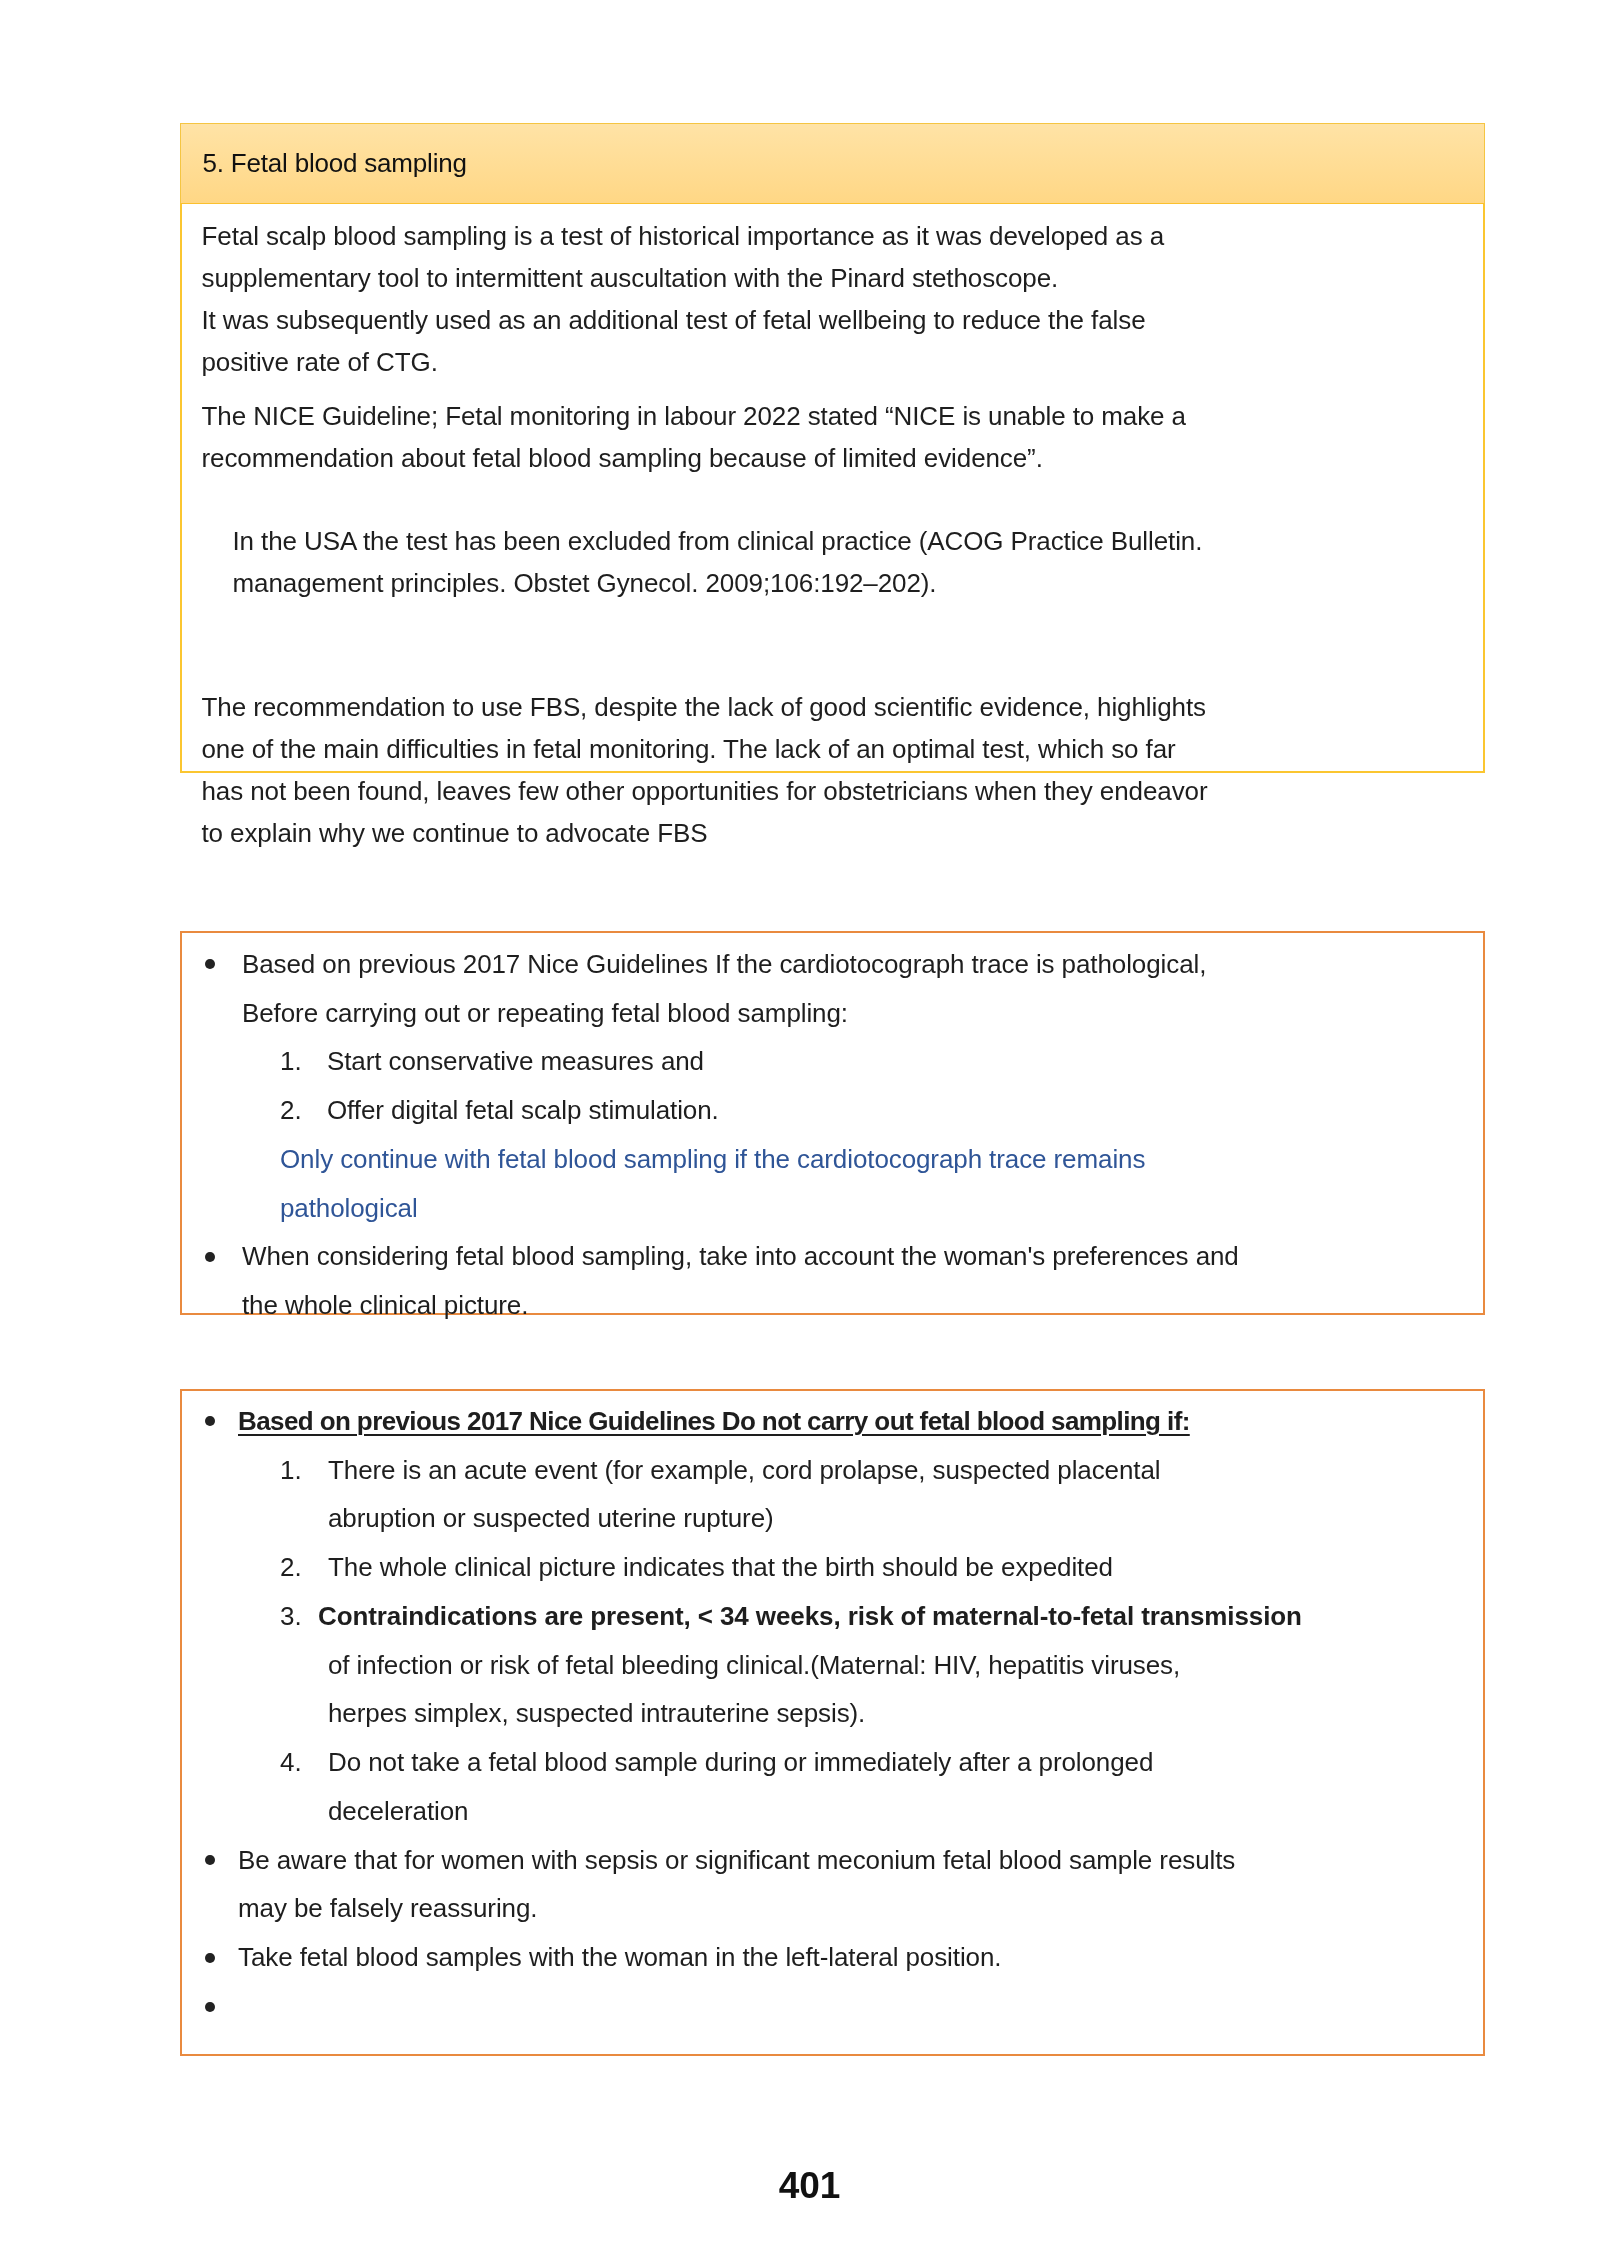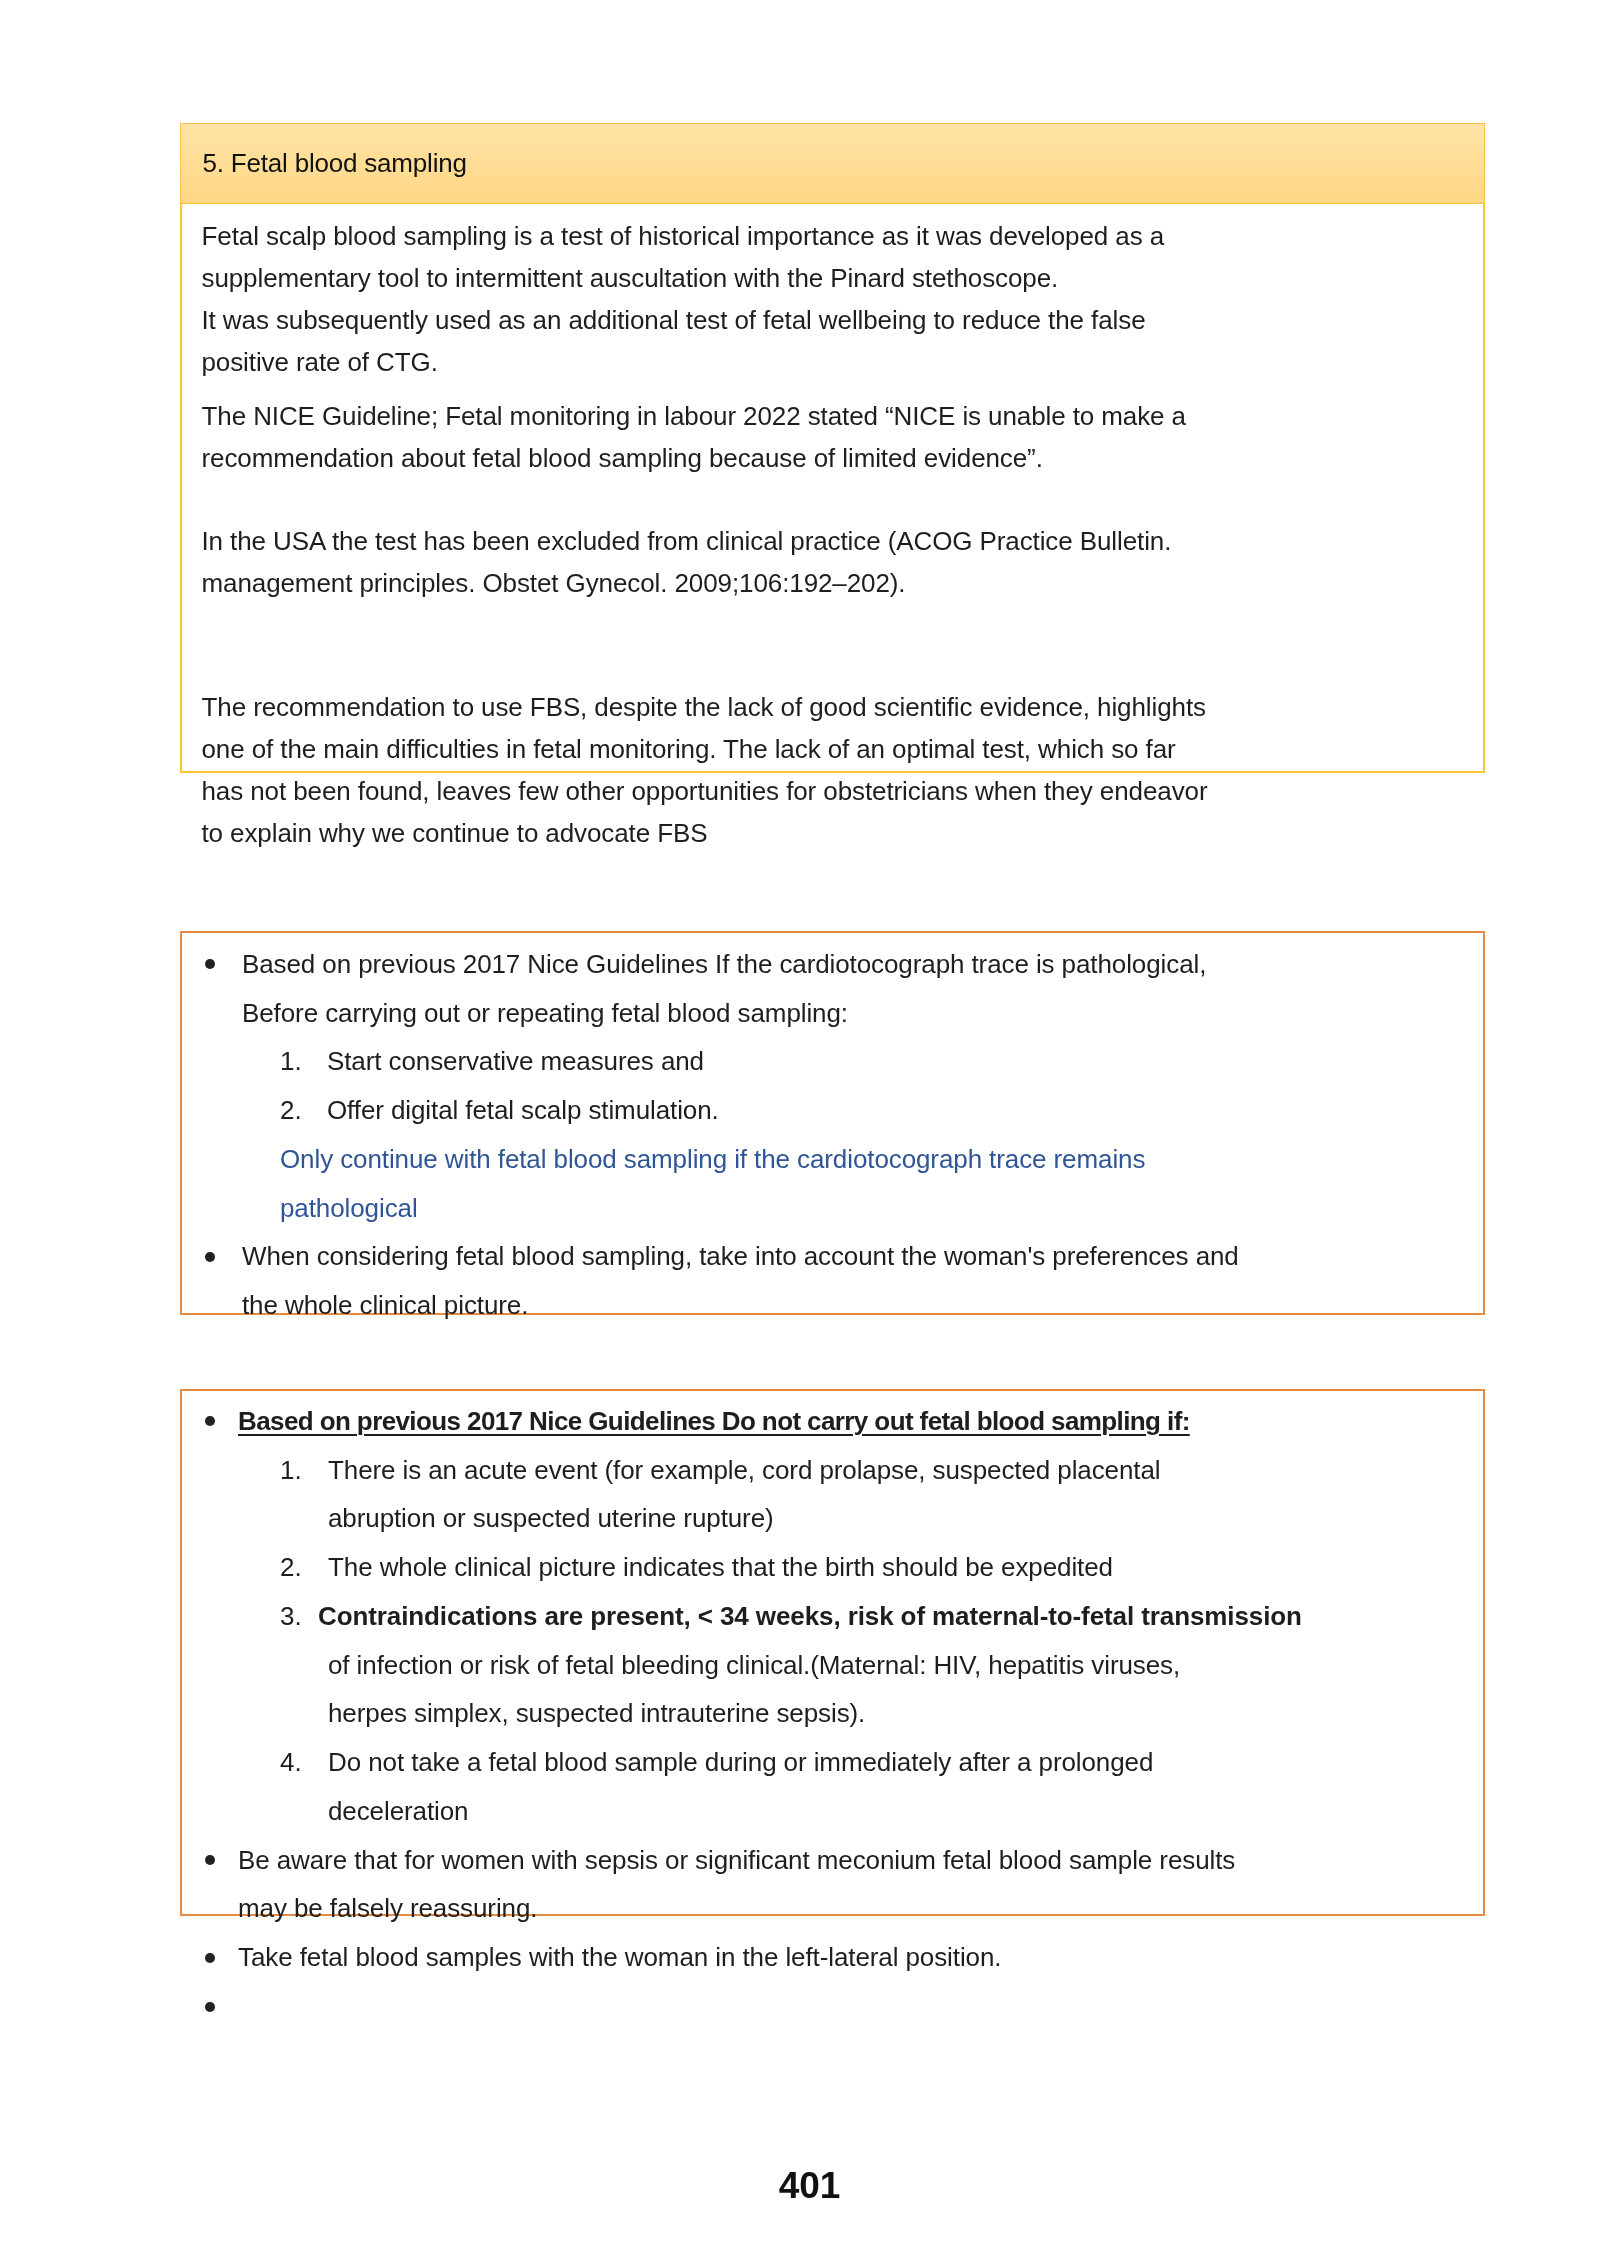--- a/index.html
+++ b/index.html
@@ -9,21 +9,21 @@
 
   .header-band { position:absolute; left:180px; top:123px; width:1305px; height:82px;
     box-sizing:border-box; border:1px solid #f5c542; border-bottom:2.9px solid #fbc02d;
     background:linear-gradient(to bottom, #ffe3a6 0%, #ffd785 100%); }
   .header-title { position:absolute; left:21.5px; top:21.5px; font-size:26px; line-height:35px;
     color:#111; white-space:nowrap; letter-spacing:-0.2px; }
 
   .box { position:absolute; left:180px; width:1305px; box-sizing:border-box; background:#fff; }
   .box-intro { top:204px; height:569px; border:2.9px solid #fbc630; border-top:none; }
   .box-pathological { top:931px; height:384px; border:2.9px solid #e98a3f; }
-  .box-contra { top:1389px; height:527px; border:2.9px solid #e98a3f; }
+  .box-contra { top:1389px; height:667px; border:2.9px solid #e98a3f; }
 
   .para { position:absolute; left:19.5px; font-size:26px; line-height:42px; letter-spacing:-0.1px; }
   .para .line { display:block; white-space:nowrap; }
 
   .row { position:absolute; font-size:26px; line-height:49px; white-space:nowrap; letter-spacing:-0.1px; }
   .bullet { position:absolute; width:9.8px; height:9.8px; border-radius:50%; background:#222; }
   .num { position:absolute; font-size:26px; line-height:49px; white-space:nowrap; }
   .blue { color:#2f5597; }
   .underline-bold { font-weight:bold; text-decoration:underline; text-decoration-thickness:2px; text-underline-offset:3.9px; letter-spacing:-0.6px; }
 
@@ -43,21 +43,21 @@
     <div class="para" style="top:10.7px;">
       <span class="line">Fetal scalp blood sampling is a test of historical importance as it was developed as a</span>
       <span class="line">supplementary tool to intermittent auscultation with the Pinard stethoscope.</span>
       <span class="line">It was subsequently used as an additional test of fetal wellbeing to reduce the false</span>
       <span class="line">positive rate of CTG.</span>
     </div>
     <div class="para" style="top:191px;">
       <span class="line">The NICE Guideline; Fetal monitoring in labour 2022 stated “NICE is unable to make a</span>
       <span class="line">recommendation about fetal blood sampling because of limited evidence”.</span>
     </div>
-    <div class="para" style="top:274px;">
+    <div class="para" style="top:274px;margin-left:31px;">
       <span class="line" style="visibility:hidden;">&nbsp;</span>
       <span class="line">In the USA the test has been excluded from clinical practice (ACOG Practice Bulletin.</span>
       <span class="line">management principles. Obstet Gynecol. 2009;106:192–202).</span>
     </div>
     <div class="para" style="top:482px;">
       <span class="line">The recommendation to use FBS, despite the lack of good scientific evidence, highlights</span>
       <span class="line">one of the main difficulties in fetal monitoring. The lack of an optimal test, which so far</span>
       <span class="line">has not been found, leaves few other opportunities for obstetricians when they endeavor</span>
       <span class="line">to explain why we continue to advocate FBS</span>
     </div>

